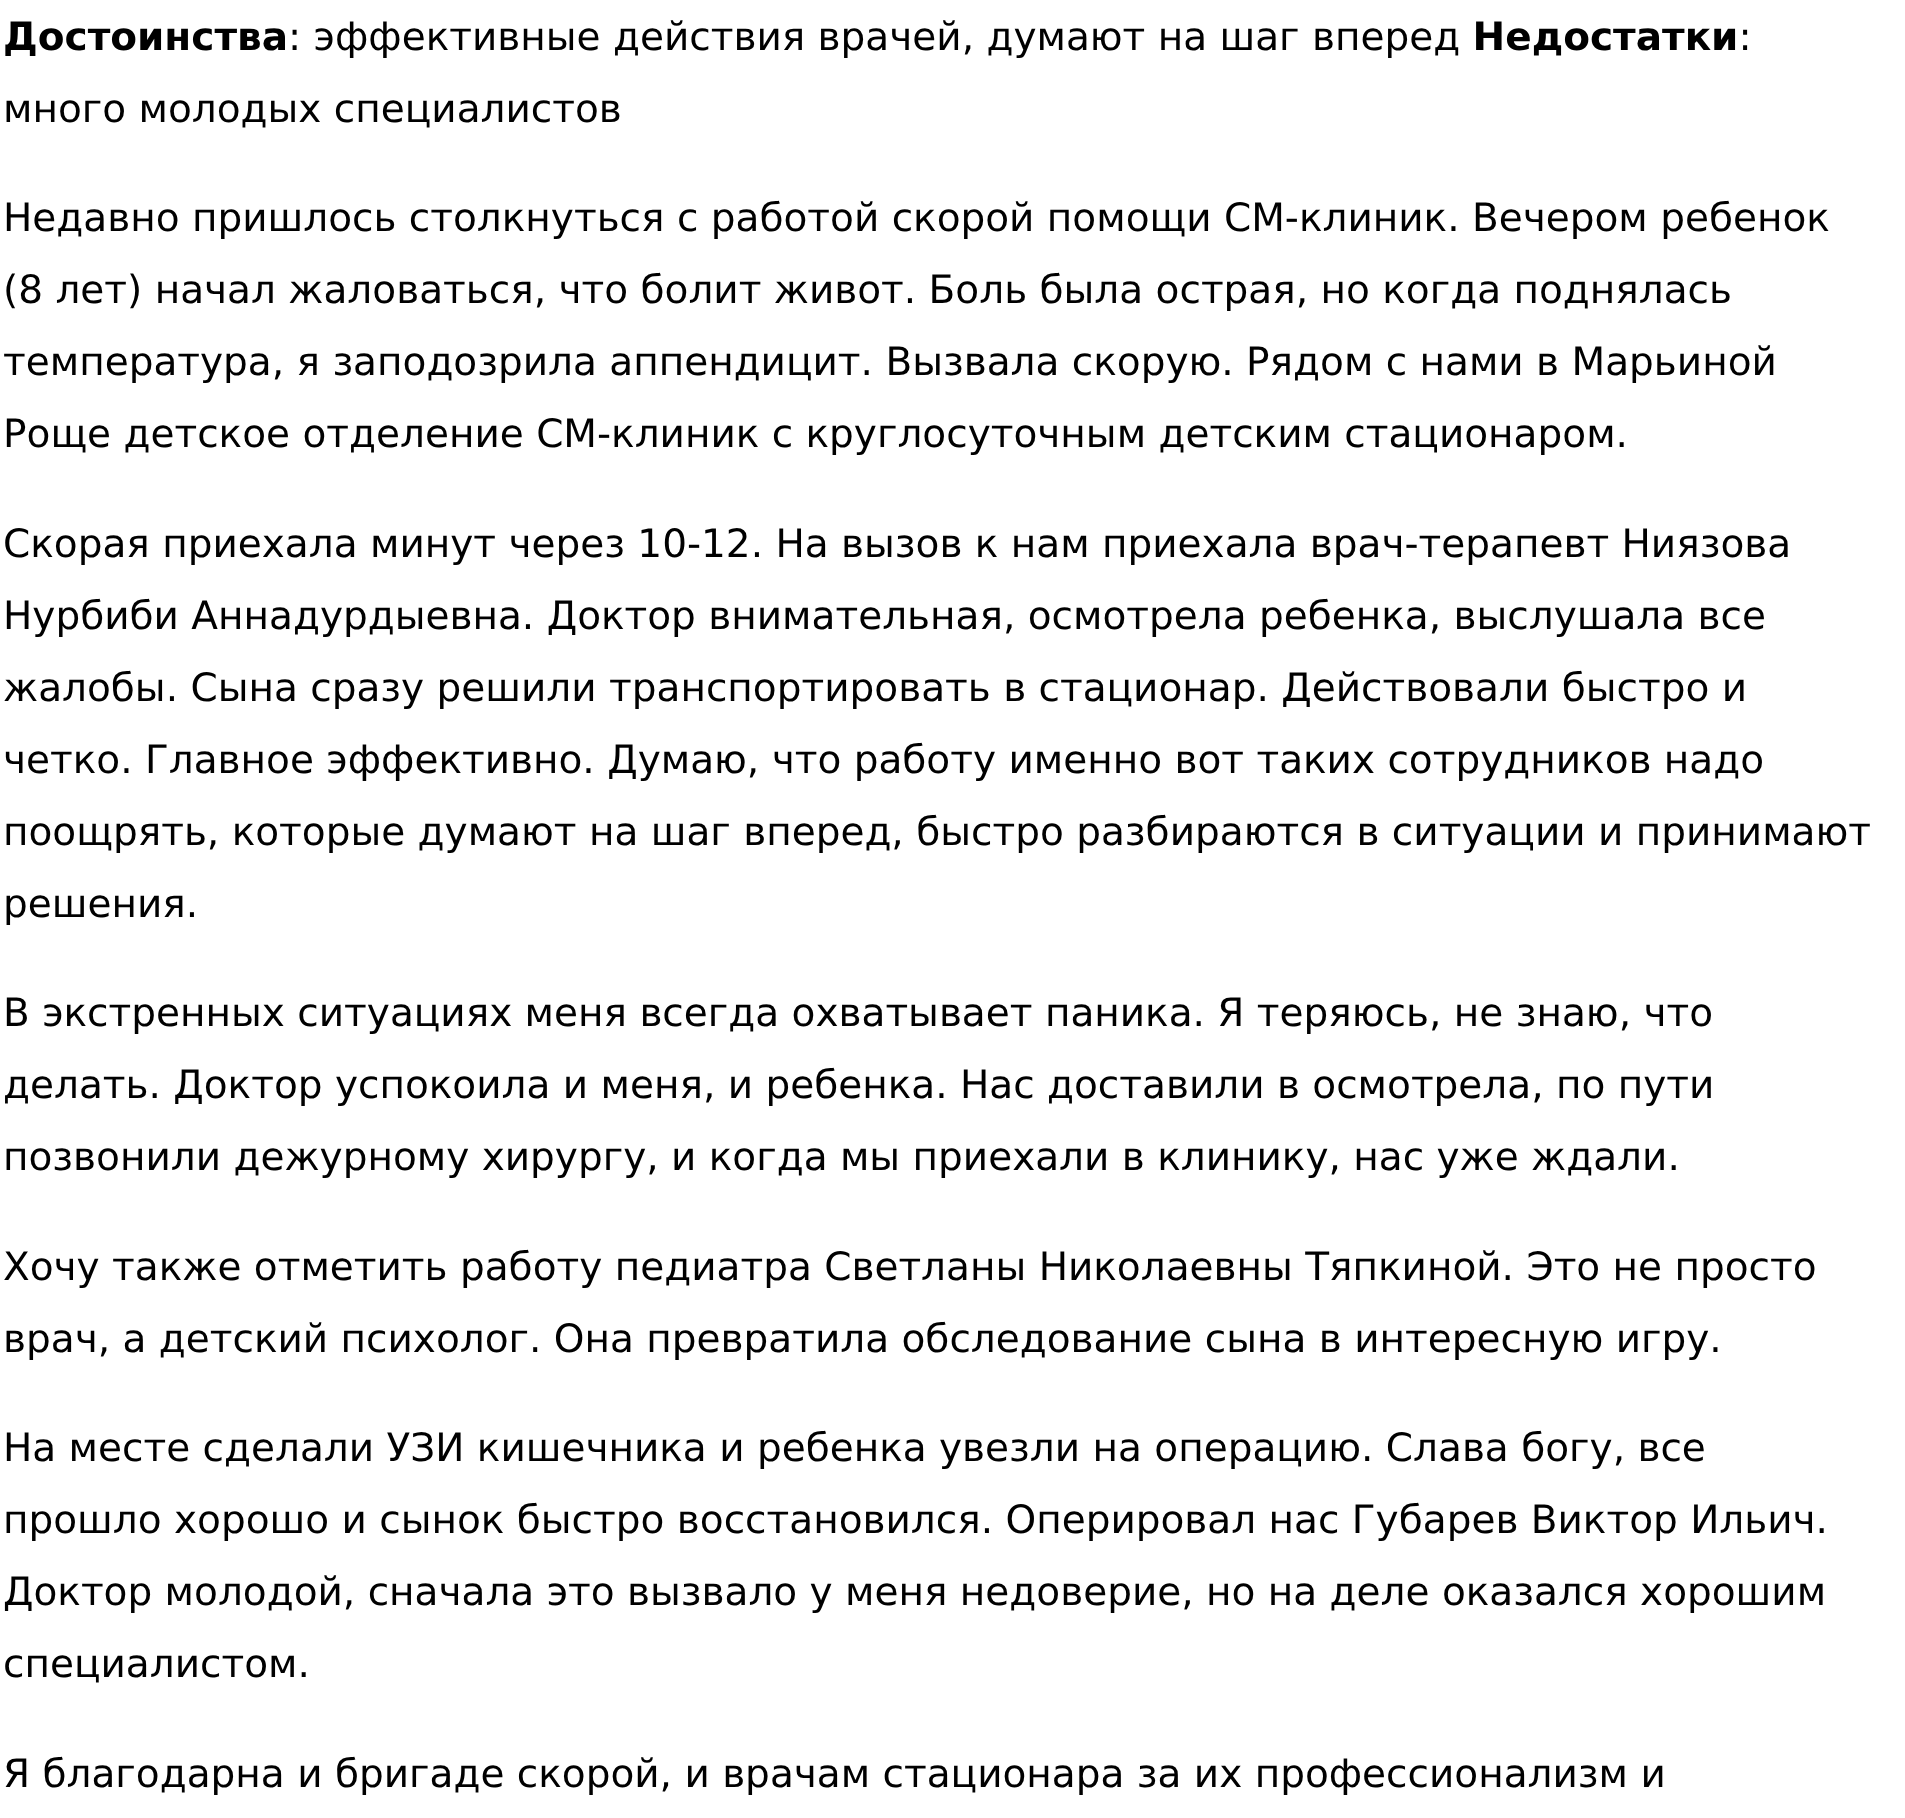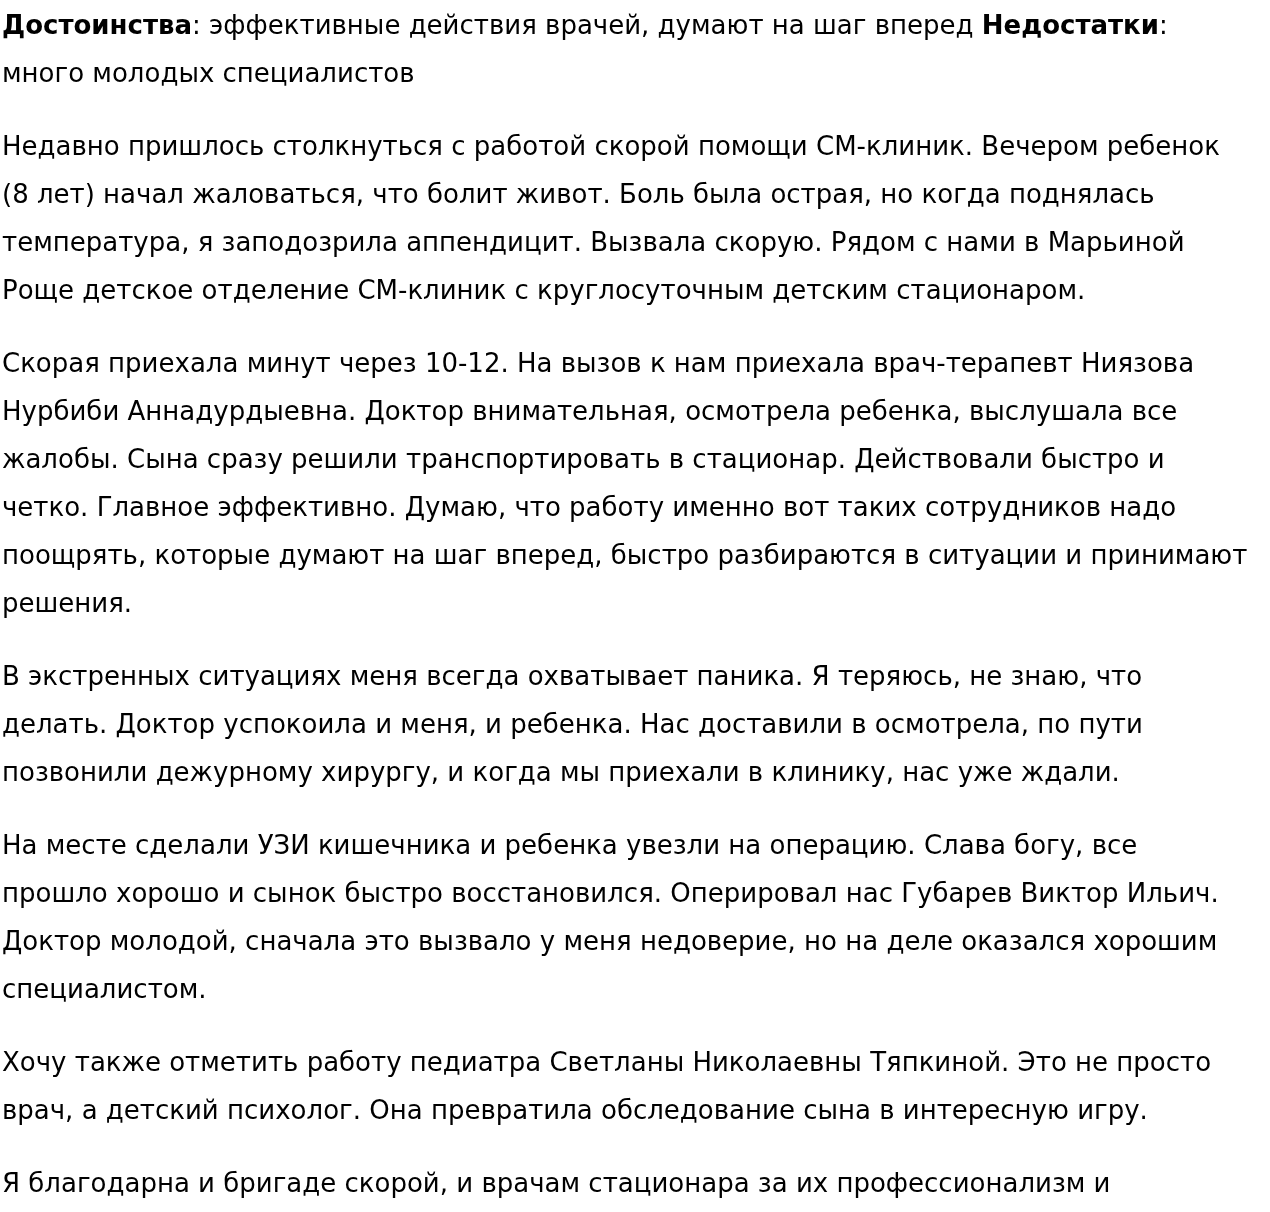--- a/index.html
+++ b/index.html
@@ -37,18 +37,18 @@
 
 <main class="doc">
   <p><b>Достоинства</b><span>: эффективные действия врачей, думают на шаг вперед </span><b>Недостатки</b><span>: много молодых специалистов</span></p>
 
   <p>Недавно пришлось столкнуться с работой скорой помощи СМ-клиник. Вечером ребенок (8 лет) начал жаловаться, что болит живот. Боль была острая, но когда поднялась температура, я заподозрила аппендицит. Вызвала скорую. Рядом с нами в Марьиной Роще детское отделение СМ-клиник с круглосуточным детским стационаром.</p>
 
   <p>Скорая приехала минут через 10-12. На вызов к нам приехала врач-терапевт Ниязова Нурбиби Аннадурдыевна. Доктор внимательная, осмотрела ребенка, выслушала все жалобы. Сына сразу решили транспортировать в стационар. Действовали быстро и четко. Главное эффективно. Думаю, что работу именно вот таких сотрудников надо поощрять, которые думают на шаг вперед, быстро разбираются в ситуации и принимают решения.</p>
 
   <p>В экстренных ситуациях меня всегда охватывает паника. Я теряюсь, не знаю, что делать. Доктор успокоила и меня, и ребенка. Нас доставили в осмотрела, по пути позвонили дежурному хирургу, и когда мы приехали в клинику, нас уже ждали.</p>
 
+  <p>Хочу также отметить работу педиатра Светланы Николаевны Тяпкиной. Это не просто врач, а детский психолог. Она превратила обследование сына в интересную игру.</p>
+
   <p>На месте сделали УЗИ кишечника и ребенка увезли на операцию. Слава богу, все прошло хорошо и сынок быстро восстановился. Оперировал нас Губарев Виктор Ильич. Доктор молодой, сначала это вызвало у меня недоверие, но на деле оказался хорошим специалистом.</p>
-
-  <p>Хочу также отметить работу педиатра Светланы Николаевны Тяпкиной. Это не просто врач, а детский психолог. Она превратила обследование сына в интересную игру.</p>
 
   <p>Я благодарна и бригаде скорой, и врачам стационара за их профессионализм и человечность!</p>
 </main>
 
 </body></html>

